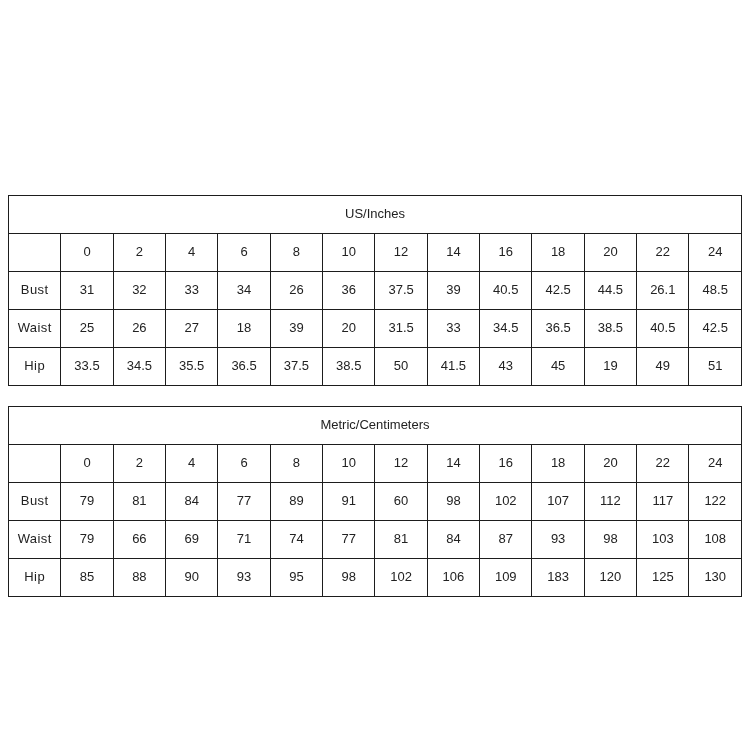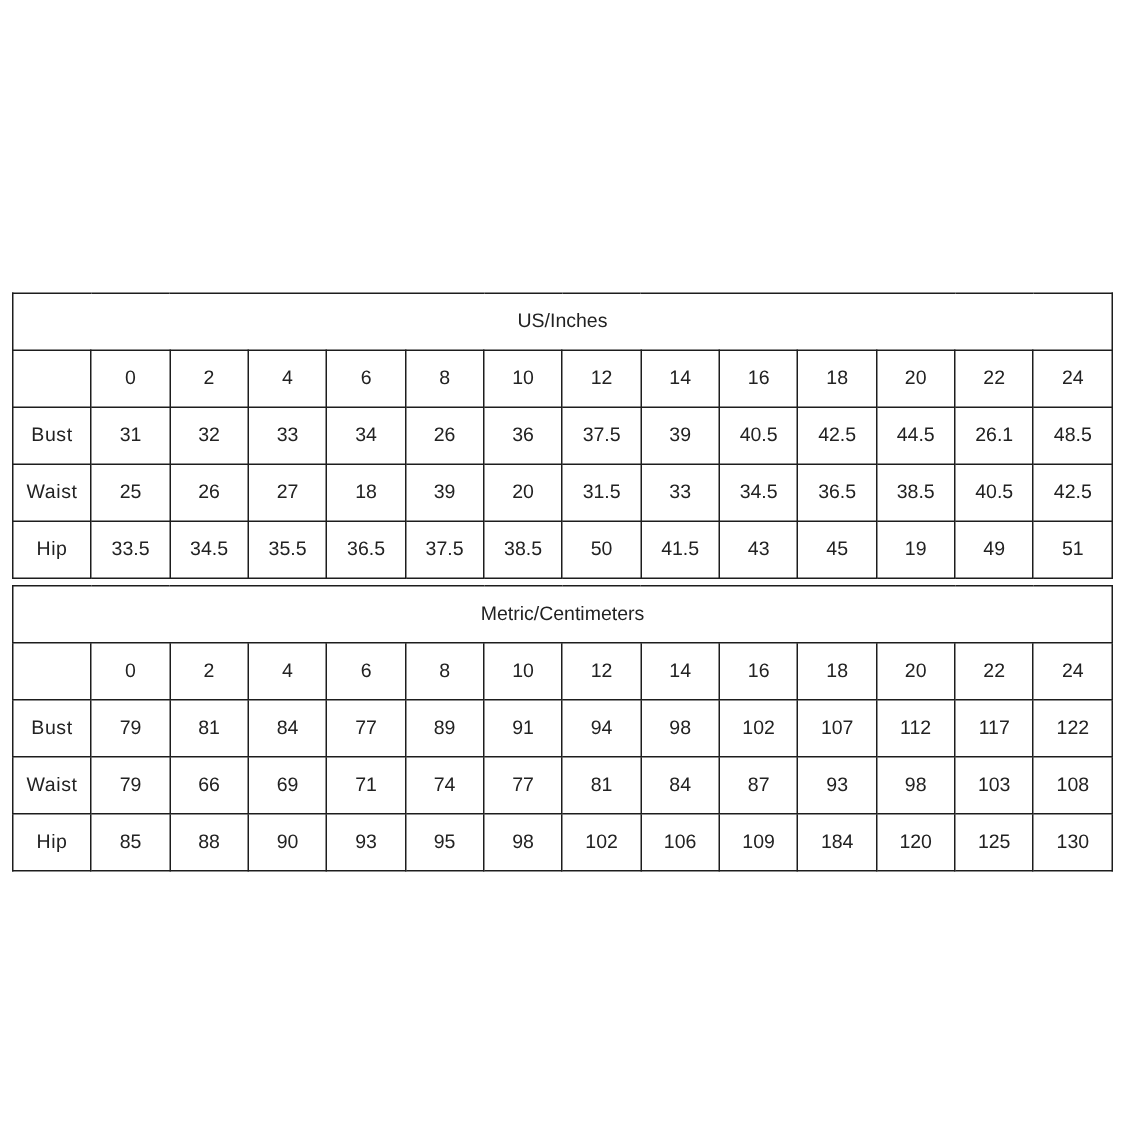--- a/index.html
+++ b/index.html
@@ -20,21 +20,21 @@
     height: 750px;
     box-sizing: border-box;
     text-decoration: underline;
   }
   .table-wrap {
     position: absolute;
     left: 8px;
     width: 734px;
   }
   #table-us-inches { top: 195px; }
-  #table-metric-cm { top: 390px; border-radius: 12px; }
+  #table-metric-cm { top: 406px; border-radius: 12px; }
 
   table.size-table {
     border-collapse: collapse;
     table-layout: fixed;
     width: 734px;
     background: #ffffff;
   }
   table.size-table td,
   table.size-table th {
     border: 1px solid #1d1d1d;
@@ -170,21 +170,21 @@
           <td class="size-head size-col">24</td>
         </tr>
         <tr>
           <td class="col-label">Bust</td>
           <td class="value-cell">79</td>
           <td class="value-cell">81</td>
           <td class="value-cell">84</td>
           <td class="value-cell">77</td>
           <td class="value-cell">89</td>
           <td class="value-cell">91</td>
-          <td class="value-cell">94</td>
+          <td class="value-cell">60</td>
           <td class="value-cell">98</td>
           <td class="value-cell">102</td>
           <td class="value-cell">107</td>
           <td class="value-cell">112</td>
           <td class="value-cell">117</td>
           <td class="value-cell">122</td>
         </tr>
         <tr>
           <td class="col-label">Waist</td>
           <td class="value-cell">79</td>
@@ -205,21 +205,21 @@
           <td class="col-label">Hip</td>
           <td class="value-cell">85</td>
           <td class="value-cell">88</td>
           <td class="value-cell">90</td>
           <td class="value-cell">93</td>
           <td class="value-cell">95</td>
           <td class="value-cell">98</td>
           <td class="value-cell">102</td>
           <td class="value-cell">106</td>
           <td class="value-cell">109</td>
-          <td class="value-cell">184</td>
+          <td class="value-cell">183</td>
           <td class="value-cell">120</td>
           <td class="value-cell">125</td>
           <td class="value-cell">130</td>
         </tr>
       </tbody>
     </table>
   </div>
 
 </div>
 

